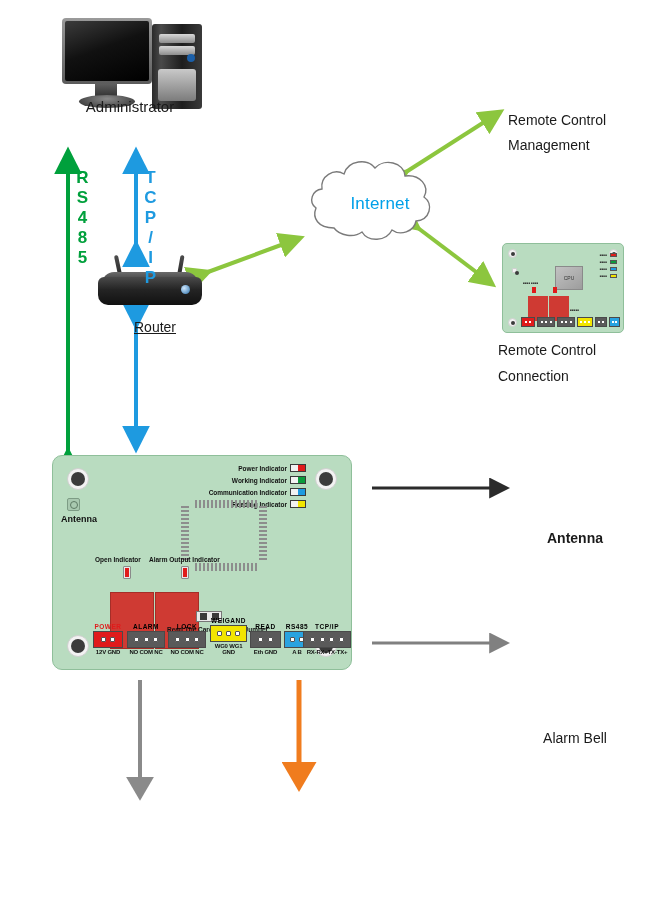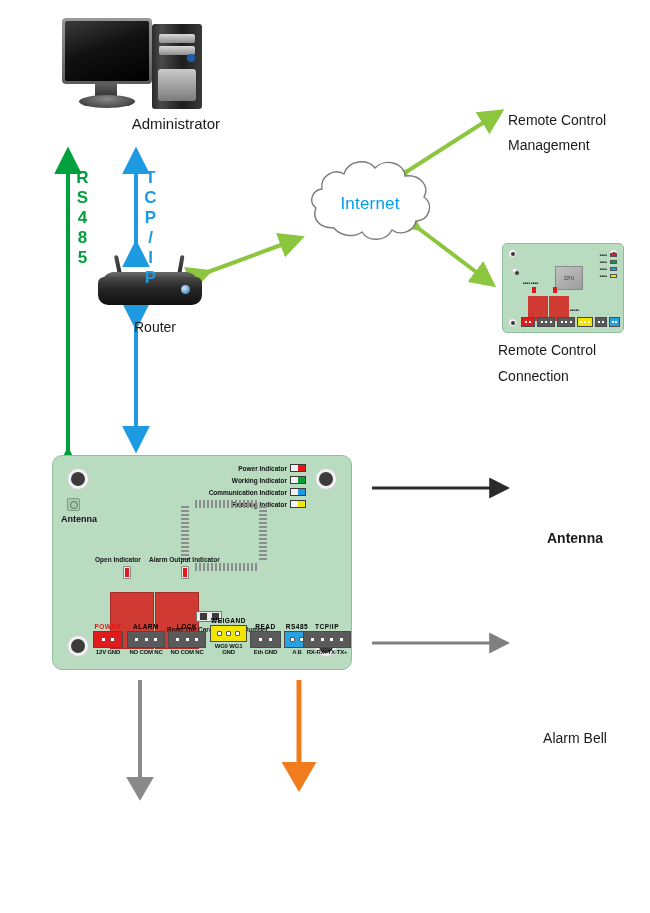--- a/index.html
+++ b/index.html
@@ -42,21 +42,21 @@
   .tower-bay { position:absolute; left:7px; width:36px; height:9px;
     background:linear-gradient(180deg,#d8d8d8,#8e8e8e); border-radius:2px; }
   .tower-panel { position:absolute; left:6px; top:45px; width:38px; height:32px;
     background:linear-gradient(180deg,#c9c9c9,#7c7c7c); border-radius:3px; }
   .tower-dot { position:absolute; right:7px; top:30px; width:8px; height:8px;
     border-radius:50%; background:#1b5fa8; }
 
   
   .cloud-wrap { position:absolute; left:300px; top:150px; width:140px; height:105px; }
   .cloud-text {
-    position:absolute; left:0; top:44px; width:140px; text-align:center;
+    position:absolute; left:10px; top:44px; width:140px; text-align:center;
     font-size:17px; color:#00a0e9; letter-spacing:.2px;
   }
 
   
   .router-body {
     position:absolute; left:98px; top:277px; width:104px; height:28px;
     background: linear-gradient(180deg,#4a4a4a 0%,#242424 45%,#111 100%);
     border-radius: 6px 6px 10px 10px;
   }
   .router-top {
@@ -246,21 +246,21 @@
       <div class="monitor-screen"></div>
     </div>
     <div class="monitor-neck"></div>
     <div class="monitor-base"></div>
     <div class="tower">
       <div class="tower-bay" style="top:10px;"></div>
       <div class="tower-bay" style="top:22px;"></div>
       <div class="tower-panel"></div>
       <div class="tower-dot"></div>
     </div>
-    <div class="label abs" style="left:40px;top:114px;width:180px;font-size:15px;text-align:right;">Administrator</div>
+    <div class="label abs" style="left:40px;top:97px;width:180px;font-size:15px;">Administrator</div>
   </div>
 
   <div class="abs" style="left:470px;top:5px;width:180px;height:150px;">
 
     <div class="label abs" style="left:38px;top:105px;width:150px;text-align:left;font-size:14px;">Remote Control</div>
     <div class="label abs" style="left:38px;top:130px;width:150px;text-align:left;font-size:14px;">Management</div>
   </div>
 
   <div class="cloud-wrap">
     <svg width="140" height="105" viewBox="0 0 140 105">
@@ -272,21 +272,21 @@
     <div class="cloud-text">Internet</div>
   </div>
 
   <div class="abs" style="left:80px;top:255px;width:150px;height:100px;">
     <div class="antenna-rod" style="left:37px;top:0px;transform:rotate(-12deg);"></div>
     <div class="antenna-rod" style="left:98px;top:0px;transform:rotate(10deg);"></div>
     <div class="router-top" style="left:22px;top:17px;"></div>
     <div class="router-body" style="left:18px;top:22px;">
       <div class="router-led"></div>
     </div>
-    <div class="label abs" style="left:10px;top:62px;width:130px;font-size:14px;">Router</div>
+    <div class="label abs" style="left:10px;top:62px;width:130px;font-size:14px;text-decoration:underline;">Router</div>
   </div>
 
   <div class="vlabel rs485">RS485</div>
   <div class="vlabel tcpip">TCP/IP</div>
 
   <div class="abs" style="left:495px;top:238px;width:155px;height:150px;">
     <div class="mini-pcb" style="left:7px;top:5px;">
       <div class="mini-hole" style="left:5px;top:5px;"></div>
       <div class="mini-hole" style="right:5px;top:5px;"></div>
       <div class="mini-hole" style="left:5px;bottom:5px;"></div>

